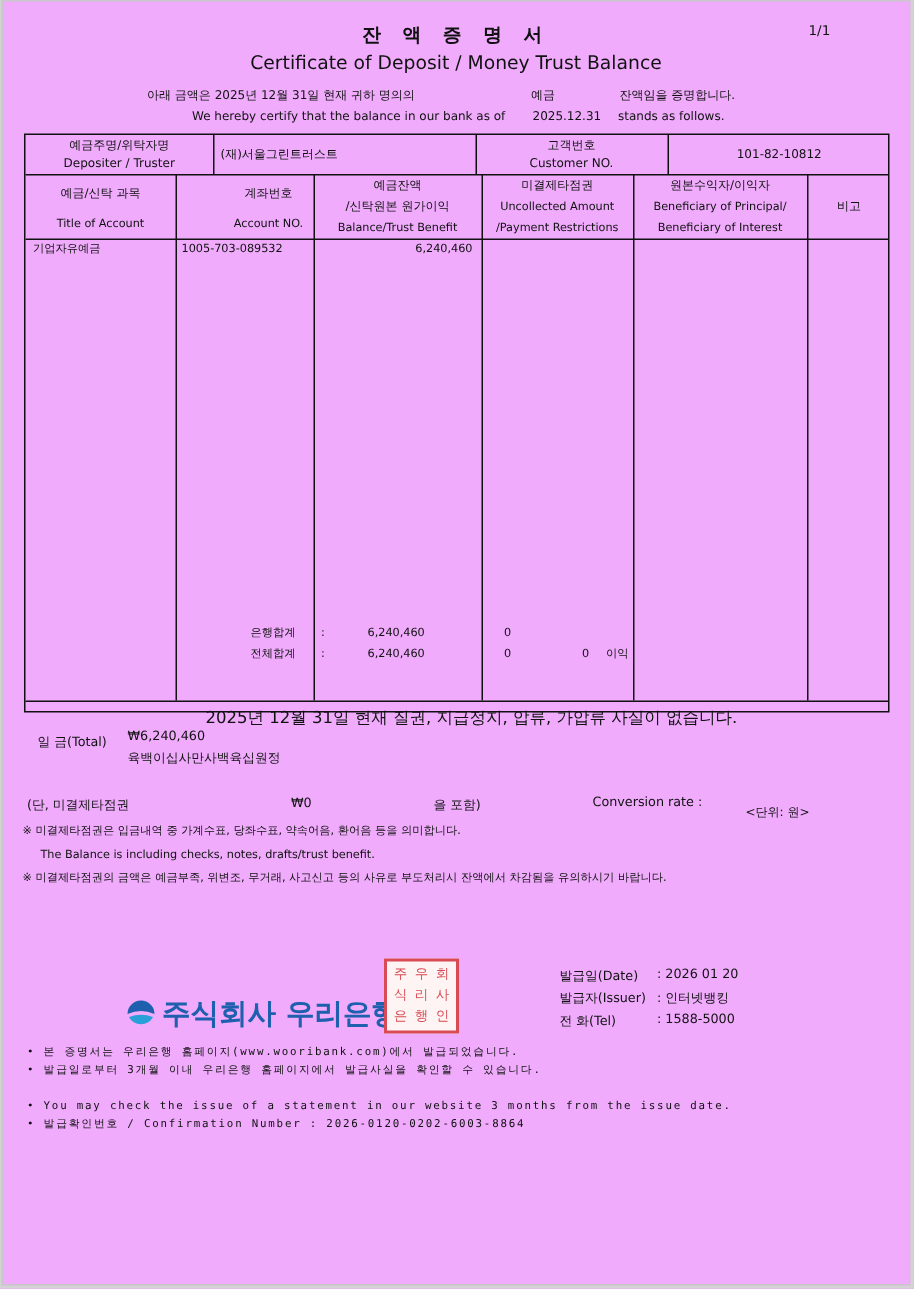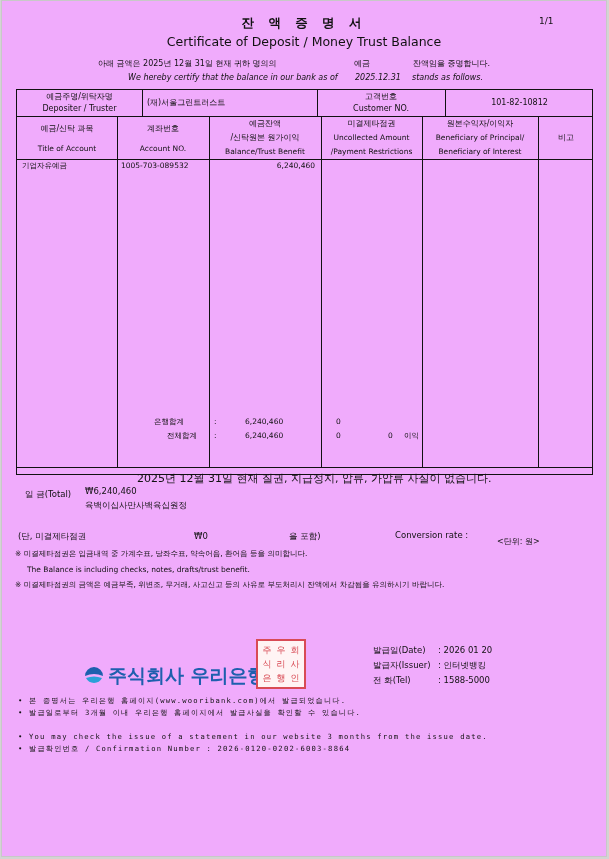--- a/index.html
+++ b/index.html
@@ -3,21 +3,21 @@
 <meta charset="utf-8">
 <style>
   html,body{margin:0;padding:0;}
   body{width:609px;height:859px;background:#d4d4d4;font-family:"DejaVu Sans","Liberation Sans",sans-serif;color:#111;overflow:hidden;}
   .page{position:absolute;left:1px;top:0;width:606px;height:857px;background:#f0abfc;border:1px solid #c8c8c8;box-sizing:border-box;}
   .abs{position:absolute;white-space:nowrap;}
   .title-ko{left:0;width:100%;top:14px;text-align:center;font-size:12.5px;font-weight:bold;letter-spacing:5px;}
   .title-en{left:0;width:100%;top:33px;text-align:center;font-size:12.5px;}
   .pageno{left:537px;top:15px;font-size:9px;}
   .cert1{top:57px;font-size:8px;}
-  .cert2{top:72px;font-size:8px;font-style:italic;}
+  .cert2{top:72px;font-size:8px;}
   .frame{position:absolute;left:14px;top:88px;width:577px;height:386px;border:1px solid #111;border-top:1.5px solid #111;box-sizing:border-box;}
   .vl{position:absolute;width:1px;background:#111;}
   .hl{position:absolute;height:1px;background:#111;}
   .c{position:absolute;font-size:8px;text-align:center;line-height:15px;}
   .sm{font-size:7.5px;}
   .row-text{position:absolute;font-size:7.5px;}
   .note{position:absolute;font-size:7.5px;white-space:nowrap;}
   .mono{font-family:"DejaVu Sans Mono","Liberation Mono",monospace;font-size:7.2px;letter-spacing:1.2px;}
   .stamp{position:absolute;left:254px;top:638px;width:50px;height:50px;border:2px solid #d84b55;box-sizing:border-box;color:#d84b55;font-size:9px;line-height:14px;text-align:center;display:flex;flex-wrap:wrap;align-content:center;justify-content:center;background:#fff4f4;}
   .stamp span{width:14px;display:inline-block;}
@@ -62,21 +62,21 @@
     <div class="vl" style="left:100px;top:26px;height:351px;"></div>
     <div class="vl" style="left:192px;top:26px;height:351px;"></div>
     <div class="vl" style="left:304px;top:26px;height:351px;"></div>
     <div class="vl" style="left:405px;top:26px;height:351px;"></div>
     <div class="vl" style="left:521px;top:26px;height:351px;"></div>
 
     <div class="c" style="left:0;top:29px;width:100px;line-height:20px;">
       <div>예금/신탁 과목</div>
       <div class="sm">Title of Account</div>
     </div>
-    <div class="c" style="left:100px;top:29px;width:92px;line-height:20px;">
+    <div class="c" style="left:116px;top:29px;width:92px;line-height:20px;">
       <div>계좌번호</div>
       <div class="sm">Account NO.</div>
     </div>
     <div class="c" style="left:192px;top:27px;width:112px;line-height:14px;">
       <div>예금잔액</div>
       <div>/신탁원본 원가이익</div>
       <div class="sm">Balance/Trust Benefit</div>
     </div>
     <div class="c" style="left:304px;top:27px;width:101px;line-height:14px;">
       <div>미결제타점권</div>
@@ -87,21 +87,21 @@
       <div>원본수익자/이익자</div>
       <div class="sm">Beneficiary of Principal/</div>
       <div class="sm">Beneficiary of Interest</div>
     </div>
     <div class="c" style="left:521px;top:40px;width:56px;">비고</div>
 
     <div class="row-text" style="left:5px;top:71px;">기업자유예금</div>
     <div class="row-text" style="left:104px;top:71px;">1005-703-089532</div>
     <div class="row-text" style="left:192px;top:71px;width:106px;text-align:right;">6,240,460</div>
 
-    <div class="row-text" style="left:137px;top:327px;">은행합계</div>
+    <div class="row-text" style="left:150px;top:327px;">은행합계</div>
     <div class="row-text" style="left:197px;top:327px;">:</div>
     <div class="row-text" style="left:228px;top:327px;">6,240,460</div>
     <div class="row-text" style="left:319px;top:327px;">0</div>
 
     <div class="row-text" style="left:150px;top:341px;">전체합계</div>
     <div class="row-text" style="left:197px;top:341px;">:</div>
     <div class="row-text" style="left:228px;top:341px;">6,240,460</div>
     <div class="row-text" style="left:319px;top:341px;">0</div>
     <div class="row-text" style="left:371px;top:341px;">0</div>
     <div class="row-text" style="left:387px;top:341px;">이익</div>

